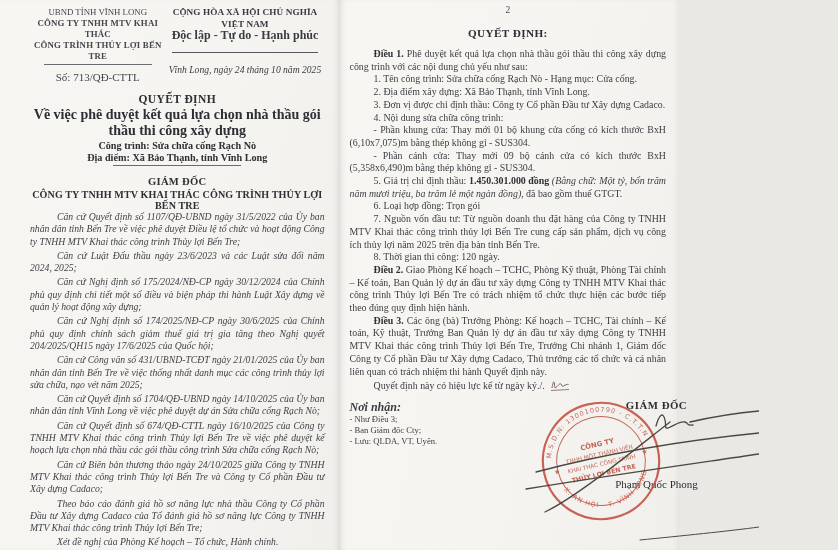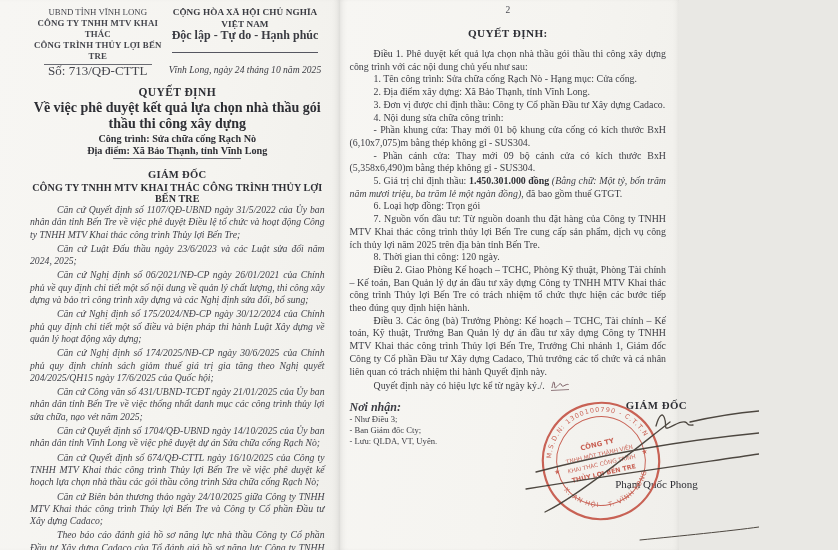--- a/index.html
+++ b/index.html
@@ -20,21 +20,21 @@
   .p1-inner{padding:7px 15px 0 30px;}
   .p2-inner{padding:5px 13px 0 10px;position:relative;}
   .i{font-style:italic;}
 
   
   .hdr{display:flex;}
   .hdr-left{width:46%;text-align:center;font-size:8.8px;line-height:11px;color:#45464d;}
   .hdr-right{width:54%;text-align:center;font-size:9.2px;line-height:11.5px;color:#3a3b42;}
   .hdr-left .org{font-weight:bold;letter-spacing:.2px;}
   .rule{border:0;border-top:1px solid #6a6b72;margin:2px auto 0;}
-  .doc-number{font-size:13px;}
+  .doc-number{margin-top:7px;font-size:11px;}
   .motto{font-weight:bold;display:inline-block;border-bottom:1px solid #555660;padding-bottom:10px;font-size:12px;}
   .nation{font-weight:bold;font-size:9.2px;letter-spacing:.1px;}
   .dateline{margin-top:11px;font-style:italic;font-size:9.6px;}
 
   
   .title-block{margin-top:10px;text-align:center;color:#2e2f35;}
   .title-main{font-weight:bold;font-size:11.5px;letter-spacing:.4px;}
   .title-sub{font-weight:bold;font-size:14px;margin-top:2px;}
   .title-line{font-weight:bold;font-size:10.2px;margin-top:1px;}
   .authority{margin-top:10px;text-align:center;color:#2e2f35;}
@@ -42,21 +42,21 @@
   .auth-2{font-weight:bold;font-size:10.1px;margin-top:2px;letter-spacing:.1px;}
 
   
   .recitals{}
   .recital{margin:0 0 2px 0;text-indent:27px;font-style:italic;font-size:9.7px;line-height:12.3px;text-align:justify;color:#41424a;}
 
   
   .page-num{text-align:center;font-size:9.5px;margin-bottom:12px;color:#4a4b52;}
   .p2-heading{text-align:center;font-weight:bold;font-size:11.2px;letter-spacing:.4px;margin-bottom:9px;color:#2e2f35;}
   .bodyp{margin:0;text-indent:24px;font-size:9.9px;line-height:12.7px;text-align:justify;color:#3c3d44;}
-  .lead{font-weight:normal;color:#2e2f35;margin-top:20px;}
+  .lead{font-weight:bold;color:#2e2f35;margin-top:20px;}
   .amount{font-weight:bold;color:#2e2f35;}
   .initials{display:inline-block;vertical-align:-3px;margin-left:4px;}
 
   
   .recipients{position:absolute;left:10px;top:402px;font-size:8.6px;line-height:11px;color:#3c3d44;}
   .recipients-title{font-weight:bold;font-style:italic;font-size:12px;margin-bottom:1px;}
   .sig-title{position:absolute;left:237px;top:399px;width:160px;text-align:center;font-weight:bold;font-size:10.8px;letter-spacing:.5px;color:#2e2f35;}
   .sig-name{position:absolute;left:227px;top:478px;width:180px;text-align:center;font-weight:normal;font-size:11px;color:#2e2f35;}
   .seal{position:absolute;left:197px;top:397px;width:128px;height:128px;transform:rotate(-13deg);opacity:.88;}
   .signature-svg{position:absolute;left:0;top:390px;width:419px;height:160px;}
@@ -93,21 +93,20 @@
       </div>
 
       <div class="authority">
         <div class="auth-1">GIÁM ĐỐC</div>
         <div class="auth-2">CÔNG TY TNHH MTV KHAI THÁC CÔNG TRÌNH THỦY LỢI BẾN TRE</div>
       </div>
 
       <div class="recitals">
         <p class="recital">Căn cứ Quyết định số 1107/QĐ-UBND ngày 31/5/2022 của Ủy ban nhân dân tỉnh Bến Tre về việc phê duyệt Điều lệ tổ chức và hoạt động Công ty TNHH MTV Khai thác công trình Thủy lợi Bến Tre;</p>
         <p class="recital">Căn cứ Luật Đấu thầu ngày 23/6/2023 và các Luật sửa đổi năm 2024, 2025;</p>
-        <p class="recital">Căn cứ Nghị định số 06/2021/NĐ-CP ngày 26/01/2021 của Chính phủ về quy định chi tiết một số nội dung về quản lý chất lượng, thi công xây dựng và bảo trì công trình xây dựng và các Nghị định sửa đổi, bổ sung;</p>
         <p class="recital">Căn cứ Nghị định số 175/2024/NĐ-CP ngày 30/12/2024 của Chính phủ quy định chi tiết một số điều và biện pháp thi hành Luật Xây dựng về quản lý hoạt động xây dựng;</p>
         <p class="recital">Căn cứ Nghị định số 174/2025/NĐ-CP ngày 30/6/2025 của Chính phủ quy định chính sách giảm thuế giá trị gia tăng theo Nghị quyết 204/2025/QH15 ngày 17/6/2025 của Quốc hội;</p>
         <p class="recital">Căn cứ Công văn số 431/UBND-TCĐT ngày 21/01/2025 của Ủy ban nhân dân tỉnh Bến Tre về việc thống nhất danh mục các công trình thủy lợi sửa chữa, nạo vét năm 2025;</p>
         <p class="recital">Căn cứ Quyết định số 1704/QĐ-UBND ngày 14/10/2025 của Ủy ban nhân dân tỉnh Vĩnh Long về việc phê duyệt dự án Sửa chữa cống Rạch Nò;</p>
         <p class="recital">Căn cứ Quyết định số 674/QĐ-CTTL ngày 16/10/2025 của Công ty TNHH MTV Khai thác công trình Thủy lợi Bến Tre về việc phê duyệt kế hoạch lựa chọn nhà thầu các gói thầu công trình Sửa chữa cống Rạch Nò;</p>
         <p class="recital">Căn cứ Biên bản thương thảo ngày 24/10/2025 giữa Công ty TNHH MTV Khai thác công trình Thủy lợi Bến Tre và Công ty Cổ phần Đầu tư Xây dựng Cadaco;</p>
         <p class="recital">Theo báo cáo đánh giá hồ sơ năng lực nhà thầu Công ty Cổ phần Đầu tư Xây dựng Cadaco của Tổ đánh giá hồ sơ năng lực Công ty TNHH MTV Khai thác công trình Thủy lợi Bến Tre;</p>
         <p class="recital">Xét đề nghị của Phòng Kế hoạch – Tổ chức, Hành chính.</p>
       </div>
     </div>

